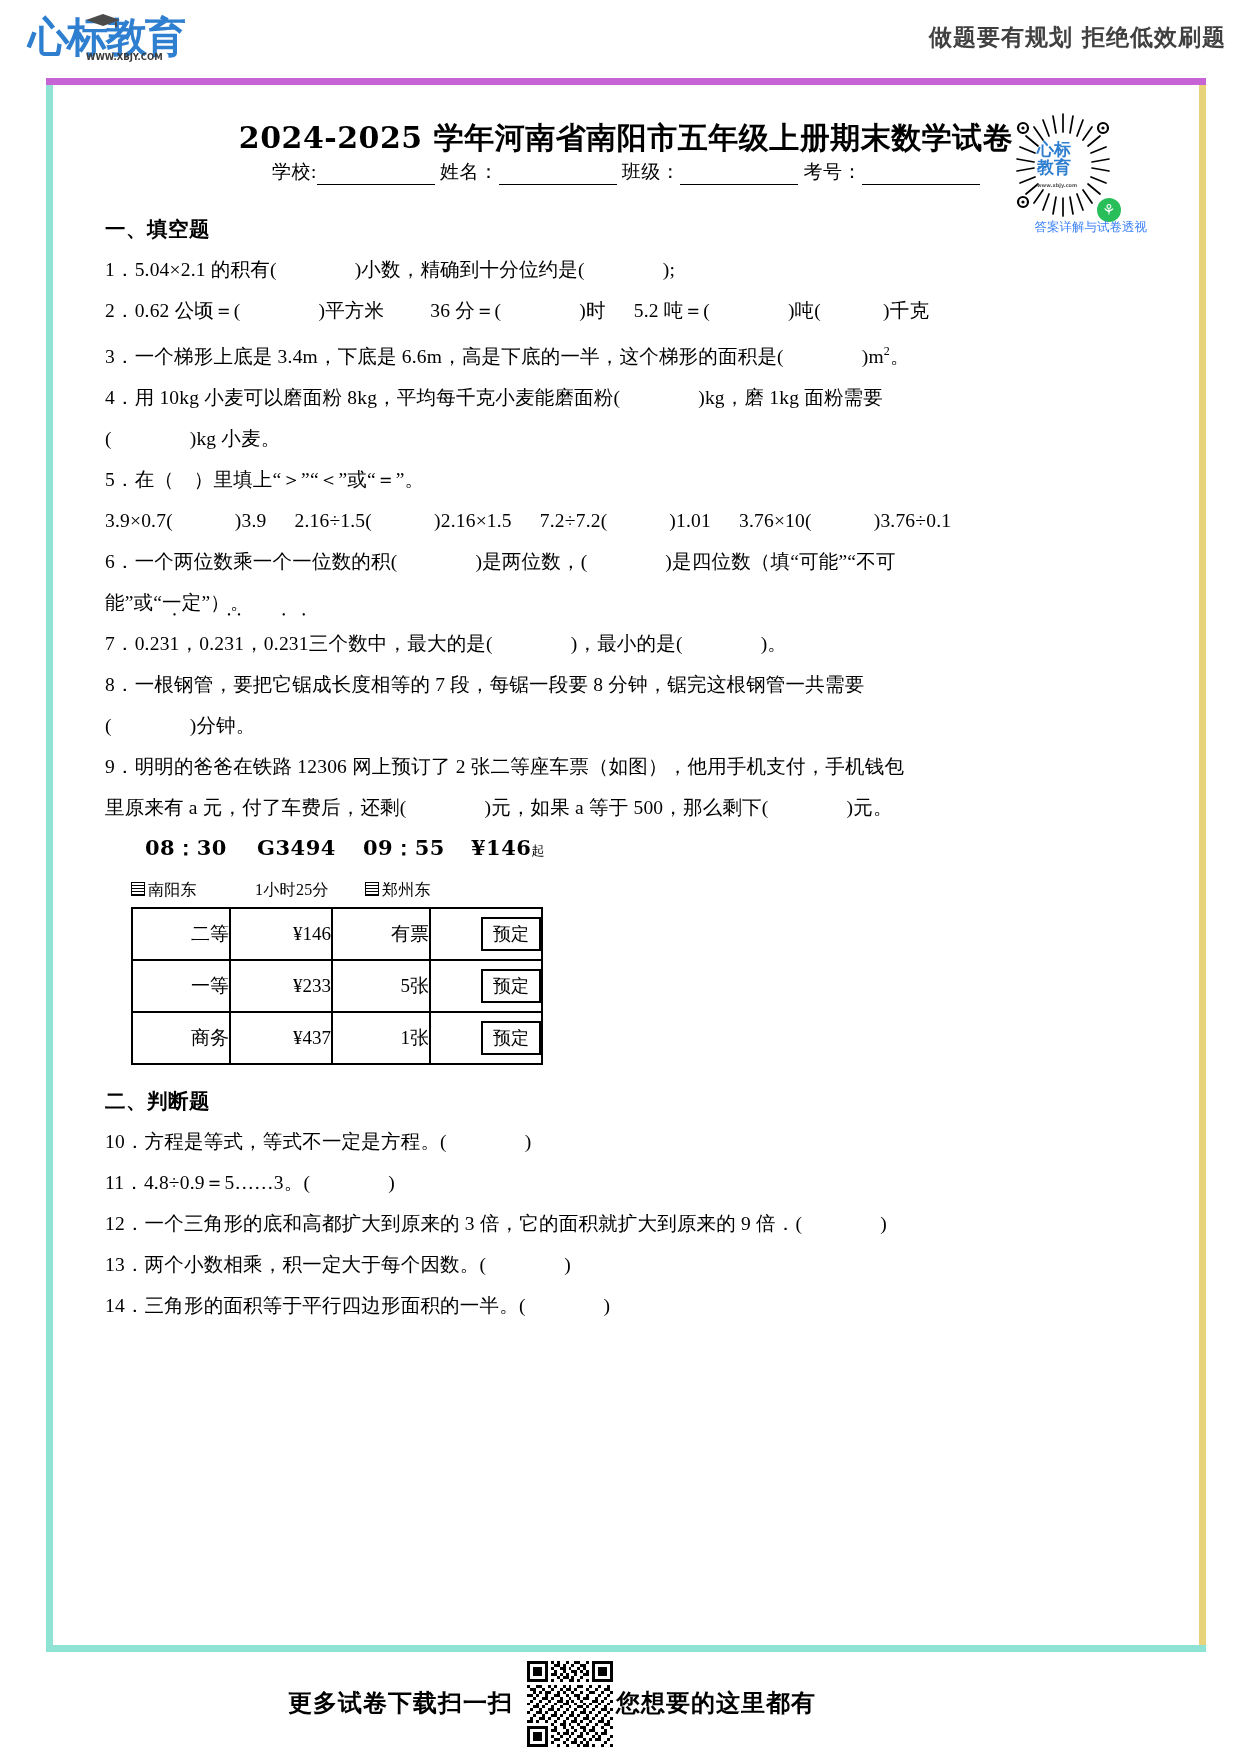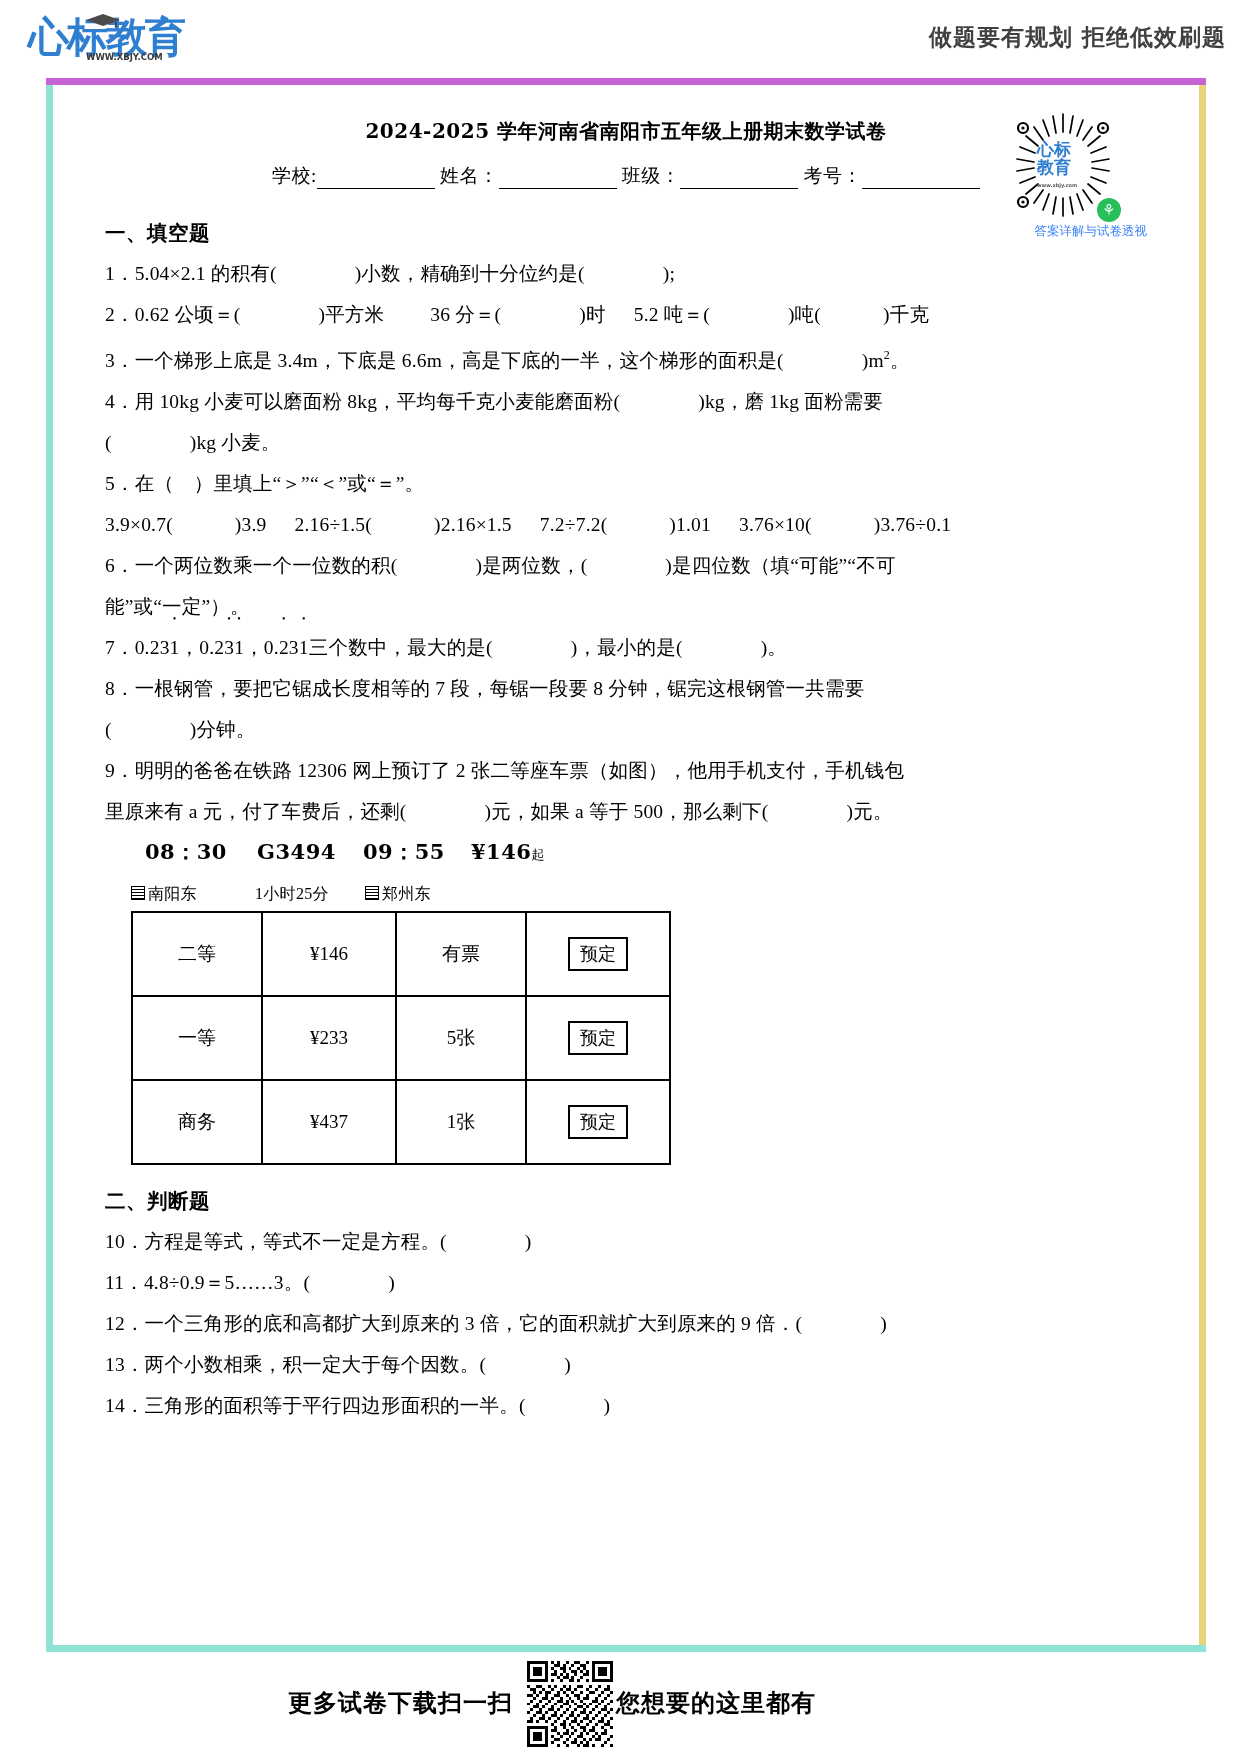--- a/index.html
+++ b/index.html
@@ -106,31 +106,30 @@
     position: absolute;
     left: 53px;
     top: 90px;
     width: 1146px;
     height: 1552px;
     background: #fff;
   }
 
   .doc-title {
     text-align: center;
-    font-size: 20px;
+    font-size: 30px;
     font-weight: 700;
     font-family: "DejaVu Serif", serif;
     letter-spacing: 0.5px;
     margin-top: 28px;
     white-space: nowrap;
   }
   .idline {
     text-align: center;
     font-size: 19px;
-    margin-top: 18px;
     letter-spacing: 0.5px;
     white-space: nowrap;
   }
   .idline .blank {
     display: inline-block;
     border-bottom: 1.6px solid #000;
     width: 118px;
     vertical-align: bottom;
     height: 19px;
   }
@@ -280,23 +279,23 @@
     margin-top: 6px;
     width: 402px;
     table-layout: fixed;
   }
   table.ticket-tbl td {
     border: 2px solid #000;
     border-left: 2.5px solid #000;
     border-right: 2.5px solid #000;
     height: 50px;
     font-size: 19px;
-    text-align: center;
+    text-align: right;
     vertical-align: middle;
-    padding: 16px;
+    padding: 0;
   }
   table.ticket-tbl td.cls { width: 96px; }
   table.ticket-tbl td.price { width: 100px; }
   table.ticket-tbl td.stock { width: 96px; }
   table.ticket-tbl td.act { width: 110px; }
   .book-btn {
     display: inline-block;
     border: 2px solid #000;
     padding: 4px 10px;
     font-size: 18px;

